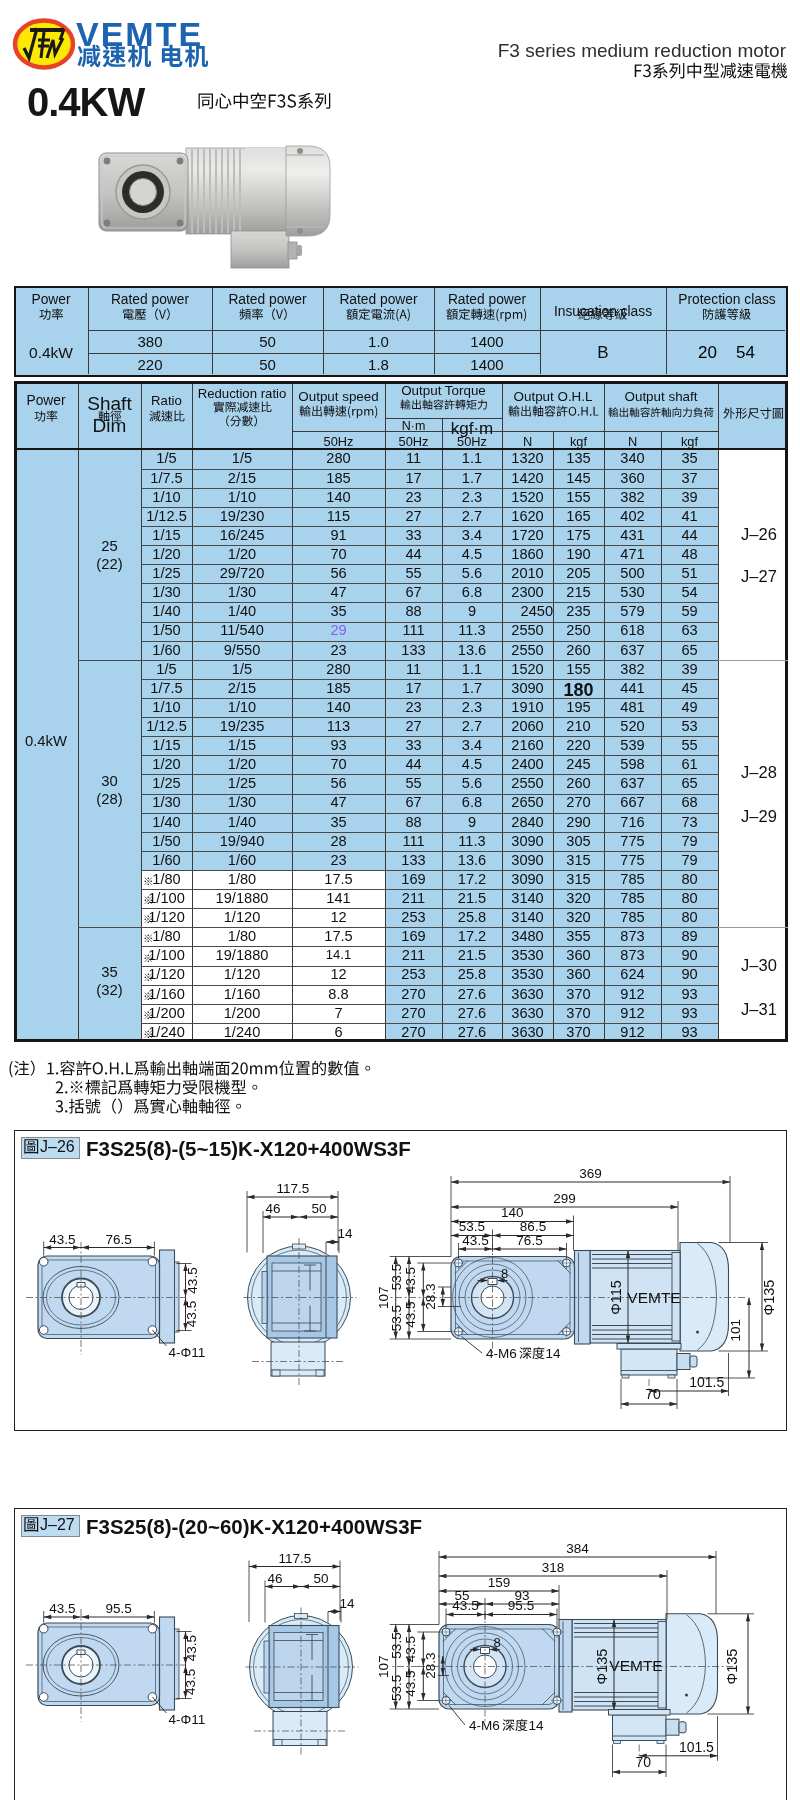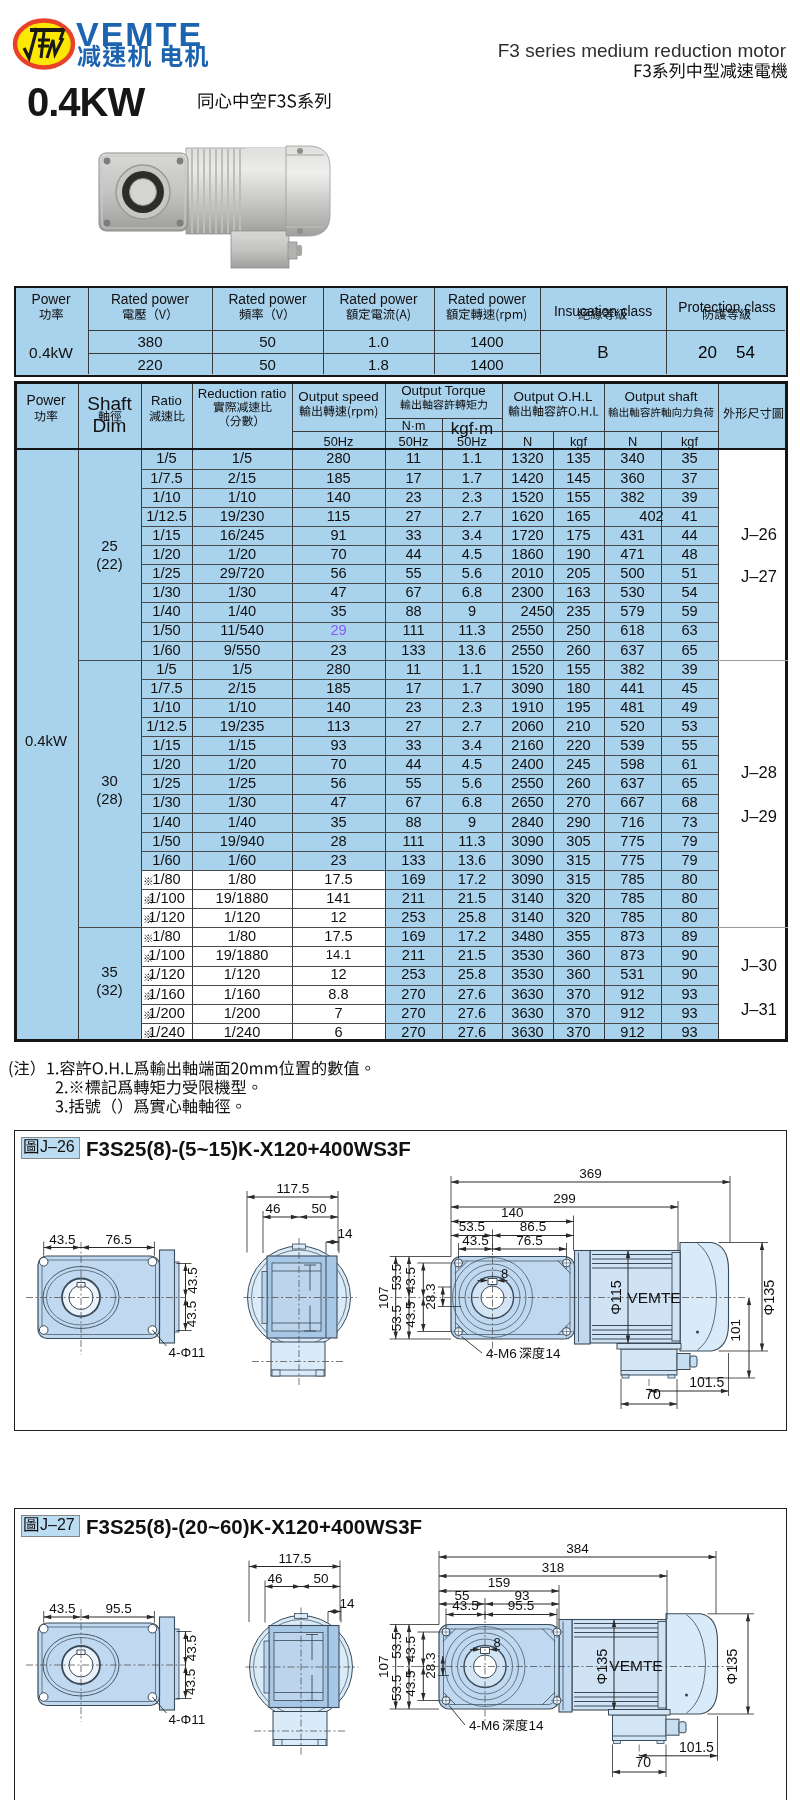--- a/index.html
+++ b/index.html
@@ -188,21 +188,21 @@
     </svg></div>
 <div class="ct" style="left:540px;top:291.5px;width:126px;font-size:13.8px;margin-top:12px;">Insucation class</div>
 <div class="abs" style="left:578.4px;top:308px"><svg width="49" height="14" viewBox="0 0 49 14" style="">
       <g fill="#111" transform="translate(0,10.8)">
         <path transform="translate(0.0,0) scale(0.01230,-0.01230)" d="M187 187C199 120 210 31 212 -27L265 -16C262 42 250 129 238 197ZM94 197C82 115 65 26 38 -35C53 -39 79 -48 91 -54C113 8 135 101 148 186ZM287 204C310 142 335 61 345 8L395 25C385 77 359 157 336 219ZM63 238C81 249 111 257 324 298L337 242L390 260C379 309 352 390 326 453L277 440C288 413 299 381 308 351L150 324C229 418 305 535 369 652L311 683C290 640 266 595 241 554L130 544C181 620 231 717 269 811L205 838C170 730 106 614 86 585C67 554 51 534 35 530C43 512 53 480 57 466C71 472 92 477 202 492C164 432 129 386 114 367C84 330 62 304 42 300C50 283 60 252 63 238ZM657 292H526V449H657ZM721 292V449H857V292ZM418 787V722H594C562 635 488 561 382 523C395 510 415 485 423 470L457 484V42C457 -53 490 -75 597 -75C622 -75 804 -75 830 -75C928 -75 950 -37 961 96C941 100 913 112 896 124C890 12 881 -10 827 -10C788 -10 631 -10 602 -10C538 -10 526 0 526 42V225H857V187H927V515H511C588 566 642 639 670 722H841C833 645 825 612 814 600C806 594 798 593 785 593C771 593 736 593 699 597C709 579 716 553 717 533C756 531 795 531 815 533C839 534 855 540 871 555C892 577 903 631 915 758C916 768 918 787 918 787Z"></path>
         <path transform="translate(12.3,0) scale(0.01230,-0.01230)" d="M186 189C197 121 208 33 210 -26L267 -12C263 46 252 133 240 201ZM80 197C70 116 56 26 32 -35C47 -40 75 -50 88 -57C109 6 127 100 139 186ZM295 210C317 148 342 67 352 14L405 33C394 85 369 164 345 226ZM531 843C514 761 488 651 466 583H765L752 522H400V461H615C556 411 476 367 400 338C412 325 433 299 441 286C486 307 534 333 579 363C595 349 609 333 621 317C568 269 479 220 409 196C423 182 440 159 449 143C514 173 595 223 651 271C662 251 670 230 677 210C610 134 486 56 382 21C398 7 415 -15 424 -31C515 6 620 74 692 144C700 77 688 20 665 -1C651 -17 635 -19 614 -19C595 -19 573 -18 546 -14C558 -35 563 -62 563 -79C586 -80 609 -81 627 -80C664 -80 687 -74 712 -51C763 -9 782 124 732 249L786 275C810 151 854 37 923 -23C934 -6 955 19 970 31C904 82 861 189 840 303C878 324 914 346 945 367L896 412C848 377 772 332 706 300C686 335 660 368 627 398C653 418 677 439 698 461H966V522H820C837 603 856 697 868 772L818 780L807 776H586L600 835ZM791 721 776 638H551L573 721ZM62 239C80 248 111 256 339 292L349 251L404 273C394 322 365 403 335 465L283 447C297 416 311 380 322 346L146 321C226 417 304 537 369 656L310 692C288 644 261 595 234 551L129 542C184 618 238 716 281 812L218 839C178 730 110 615 88 586C68 555 51 535 34 531C42 513 53 480 56 466V465C70 472 91 477 196 489C160 434 129 391 114 373C84 336 62 310 41 305C48 289 58 260 62 245Z"></path>
         <path transform="translate(24.6,0) scale(0.01230,-0.01230)" d="M223 120C282 74 357 7 394 -34L449 11C411 52 335 116 277 160ZM685 668C719 635 760 589 780 559L832 603C812 631 772 672 738 702H960V768H660C668 789 676 810 682 831L612 847C587 762 544 680 488 625L517 604H460V541H95V476H460V386H145V325H848V386H537V476H905V541H537V587L545 580C575 613 604 655 629 702H729ZM665 303V233H57V169H665V0C665 -14 660 -18 642 -19C625 -20 564 -21 497 -18C506 -38 515 -61 518 -81C605 -81 662 -81 696 -71C731 -62 741 -44 741 -2V169H942V233H741V303ZM248 674C285 642 330 597 353 568L402 612C381 636 341 672 307 702H494V768H234C245 788 255 808 263 828L196 848C162 766 105 686 42 633C58 621 84 595 95 582C129 614 164 656 195 702H283Z"></path>
         <path transform="translate(36.9,0) scale(0.01230,-0.01230)" d="M208 189C218 125 228 42 231 -13L289 0C286 55 275 137 263 201ZM98 197C89 116 74 26 50 -35C66 -40 96 -50 109 -57C130 5 149 100 160 186ZM316 208C335 156 357 87 365 43L421 63C412 106 389 173 370 225ZM82 241C101 252 133 260 366 297C372 275 377 255 380 238L439 261C429 313 397 399 365 465L311 446C324 418 336 386 347 355L176 331C257 423 336 539 402 654L337 692C315 646 288 600 261 557L155 548C211 624 266 720 309 813L239 843C198 735 128 620 107 591C86 560 69 540 51 536C59 516 71 481 75 466C89 473 111 478 218 491C181 437 148 395 132 378C102 341 79 316 58 311C66 291 78 256 82 241ZM767 721C757 657 744 573 731 506H592C596 573 599 645 600 721ZM428 792V721H528C524 395 503 137 372 -27C389 -37 425 -62 437 -74C528 53 568 215 586 418C613 311 650 213 700 131C646 64 584 11 518 -23C534 -37 555 -63 565 -81C630 -44 690 6 743 68C790 8 847 -41 914 -75C926 -55 948 -26 965 -12C896 18 837 67 789 128C855 224 905 345 932 492L885 509L871 506H801C819 596 837 706 848 788L797 796L784 792ZM846 438C824 346 788 264 744 193C700 265 668 348 645 438Z"></path>
       </g>
     </svg></div>
-<div class="ct" style="left:666px;top:300px;width:122px;font-size:13.8px;">Protection class</div>
+<div class="ct" style="left:666px;top:292px;width:122px;font-size:13.8px;">Protection class</div>
 <div class="abs" style="left:702.4px;top:308px"><svg width="49" height="14" viewBox="0 0 49 14" style="">
       <g fill="#111" transform="translate(0,10.8)">
         <path transform="translate(0.0,0) scale(0.01230,-0.01230)" d="M600 822C618 774 638 710 647 672L718 693C709 730 688 792 669 838ZM372 672V601H531C524 333 504 98 282 -22C300 -35 322 -60 332 -77C507 20 568 184 591 380H816C807 123 795 27 774 4C765 -6 755 -9 737 -8C717 -8 665 -8 610 -3C623 -24 632 -55 633 -77C686 -79 741 -81 770 -77C801 -74 821 -67 839 -44C870 -8 881 104 892 414C892 425 892 449 892 449H598C601 498 604 549 605 601H952V672ZM82 797V-80H153V729H300C277 658 246 564 215 489C291 408 310 339 310 283C310 252 304 224 289 213C279 207 268 203 255 203C237 203 216 203 192 204C204 185 210 156 211 136C235 135 262 135 284 137C304 140 323 146 338 157C367 177 379 220 379 275C379 339 362 412 284 498C320 580 360 685 391 770L340 801L328 797Z"></path>
         <path transform="translate(12.3,0) scale(0.01230,-0.01230)" d="M82 538V478H361V538ZM82 406V347H361V406ZM41 670V608H395V670ZM152 814C179 774 212 716 226 680L286 715C270 751 238 804 209 844ZM81 273V-67H146V-19H362V273ZM146 210H297V44H146ZM804 156C773 121 731 92 683 67C635 92 594 122 564 156ZM413 211V156H526L494 145C525 104 566 68 614 37C540 9 457 -10 375 -21C387 -36 402 -63 409 -81C503 -65 598 -40 681 -2C756 -38 841 -65 930 -80C939 -62 957 -35 973 -20C895 -9 819 10 752 36C818 76 873 127 908 191L864 214L852 211ZM647 662C655 642 663 618 670 596H538C549 618 558 641 567 664H631V840H563V779H400V719H563V666L505 683C478 601 429 524 373 472C386 458 408 429 416 416C434 434 451 455 468 478V233H532V253H954V303H735V356H905V400H735V450H905V495H735V546H932V596H744C736 621 724 653 713 679ZM671 450V400H532V450ZM671 495H532V546H671ZM671 356V303H532V356ZM733 840V664H801V719H954V778H801V840Z"></path>
         <path transform="translate(24.6,0) scale(0.01230,-0.01230)" d="M223 120C282 74 357 7 394 -34L449 11C411 52 335 116 277 160ZM685 668C719 635 760 589 780 559L832 603C812 631 772 672 738 702H960V768H660C668 789 676 810 682 831L612 847C587 762 544 680 488 625L517 604H460V541H95V476H460V386H145V325H848V386H537V476H905V541H537V587L545 580C575 613 604 655 629 702H729ZM665 303V233H57V169H665V0C665 -14 660 -18 642 -19C625 -20 564 -21 497 -18C506 -38 515 -61 518 -81C605 -81 662 -81 696 -71C731 -62 741 -44 741 -2V169H942V233H741V303ZM248 674C285 642 330 597 353 568L402 612C381 636 341 672 307 702H494V768H234C245 788 255 808 263 828L196 848C162 766 105 686 42 633C58 621 84 595 95 582C129 614 164 656 195 702H283Z"></path>
         <path transform="translate(36.9,0) scale(0.01230,-0.01230)" d="M208 189C218 125 228 42 231 -13L289 0C286 55 275 137 263 201ZM98 197C89 116 74 26 50 -35C66 -40 96 -50 109 -57C130 5 149 100 160 186ZM316 208C335 156 357 87 365 43L421 63C412 106 389 173 370 225ZM82 241C101 252 133 260 366 297C372 275 377 255 380 238L439 261C429 313 397 399 365 465L311 446C324 418 336 386 347 355L176 331C257 423 336 539 402 654L337 692C315 646 288 600 261 557L155 548C211 624 266 720 309 813L239 843C198 735 128 620 107 591C86 560 69 540 51 536C59 516 71 481 75 466C89 473 111 478 218 491C181 437 148 395 132 378C102 341 79 316 58 311C66 291 78 256 82 241ZM767 721C757 657 744 573 731 506H592C596 573 599 645 600 721ZM428 792V721H528C524 395 503 137 372 -27C389 -37 425 -62 437 -74C528 53 568 215 586 418C613 311 650 213 700 131C646 64 584 11 518 -23C534 -37 555 -63 565 -81C630 -44 690 6 743 68C790 8 847 -41 914 -75C926 -55 948 -26 965 -12C896 18 837 67 789 128C855 224 905 345 932 492L885 509L871 506H801C819 596 837 706 848 788L797 796L784 792ZM846 438C824 346 788 264 744 193C700 265 668 348 645 438Z"></path>
       </g>
     </svg></div>
 <div class="ct" style="left:14px;top:344.0px;width:74px;font-size:15.5px;">0.4kW</div>
 <div class="ct" style="left:88px;top:332.5px;width:124px;font-size:15.0px;">380</div>
@@ -410,21 +410,21 @@
 <div class="ct" style="left:553.0px;top:488.6px;width:51.0px;font-size:14.6px;color:#101010;">155</div>
 <div class="ct" style="left:604.0px;top:488.6px;width:57.0px;font-size:14.6px;color:#101010;">382</div>
 <div class="ct" style="left:661.0px;top:488.6px;width:57.0px;font-size:14.6px;color:#101010;">39</div>
 <div class="ct" style="left:141.0px;top:507.7px;width:51.0px;font-size:14.6px;color:#101010;">1/12.5</div>
 <div class="ct" style="left:192.0px;top:507.7px;width:100.0px;font-size:14.6px;color:#101010;">19/230</div>
 <div class="ct" style="left:292.0px;top:507.7px;width:93.0px;font-size:14.6px;color:#101010;">115</div>
 <div class="ct" style="left:385.0px;top:507.7px;width:57.0px;font-size:14.6px;color:#101010;">27</div>
 <div class="ct" style="left:442.0px;top:507.7px;width:60.0px;font-size:14.6px;color:#101010;">2.7</div>
 <div class="ct" style="left:502.0px;top:507.7px;width:51.0px;font-size:14.6px;color:#101010;">1620</div>
 <div class="ct" style="left:553.0px;top:507.7px;width:51.0px;font-size:14.6px;color:#101010;">165</div>
-<div class="ct" style="left:604.0px;top:507.7px;width:57.0px;font-size:14.6px;color:#101010;padding-left:19px;">402</div>
+<div class="ct" style="left:604.0px;top:507.7px;width:57.0px;font-size:14.6px;color:#101010;">402</div>
 <div class="ct" style="left:661.0px;top:507.7px;width:57.0px;font-size:14.6px;color:#101010;">41</div>
 <div class="ct" style="left:141.0px;top:526.8px;width:51.0px;font-size:14.6px;color:#101010;">1/15</div>
 <div class="ct" style="left:192.0px;top:526.8px;width:100.0px;font-size:14.6px;color:#101010;">16/245</div>
 <div class="ct" style="left:292.0px;top:526.8px;width:93.0px;font-size:14.6px;color:#101010;">91</div>
 <div class="ct" style="left:385.0px;top:526.8px;width:57.0px;font-size:14.6px;color:#101010;">33</div>
 <div class="ct" style="left:442.0px;top:526.8px;width:60.0px;font-size:14.6px;color:#101010;">3.4</div>
 <div class="ct" style="left:502.0px;top:526.8px;width:51.0px;font-size:14.6px;color:#101010;">1720</div>
 <div class="ct" style="left:553.0px;top:526.8px;width:51.0px;font-size:14.6px;color:#101010;">175</div>
 <div class="ct" style="left:604.0px;top:526.8px;width:57.0px;font-size:14.6px;color:#101010;">431</div>
 <div class="ct" style="left:661.0px;top:526.8px;width:57.0px;font-size:14.6px;color:#101010;">44</div>
@@ -445,21 +445,21 @@
 <div class="ct" style="left:502.0px;top:565.0px;width:51.0px;font-size:14.6px;color:#101010;">2010</div>
 <div class="ct" style="left:553.0px;top:565.0px;width:51.0px;font-size:14.6px;color:#101010;">205</div>
 <div class="ct" style="left:604.0px;top:565.0px;width:57.0px;font-size:14.6px;color:#101010;">500</div>
 <div class="ct" style="left:661.0px;top:565.0px;width:57.0px;font-size:14.6px;color:#101010;">51</div>
 <div class="ct" style="left:141.0px;top:584.1px;width:51.0px;font-size:14.6px;color:#101010;">1/30</div>
 <div class="ct" style="left:192.0px;top:584.1px;width:100.0px;font-size:14.6px;color:#101010;">1/30</div>
 <div class="ct" style="left:292.0px;top:584.1px;width:93.0px;font-size:14.6px;color:#101010;">47</div>
 <div class="ct" style="left:385.0px;top:584.1px;width:57.0px;font-size:14.6px;color:#101010;">67</div>
 <div class="ct" style="left:442.0px;top:584.1px;width:60.0px;font-size:14.6px;color:#101010;">6.8</div>
 <div class="ct" style="left:502.0px;top:584.1px;width:51.0px;font-size:14.6px;color:#101010;">2300</div>
-<div class="ct" style="left:553.0px;top:584.1px;width:51.0px;font-size:14.6px;color:#101010;">163</div>
+<div class="ct" style="left:553.0px;top:584.1px;width:51.0px;font-size:14.6px;color:#101010;">215</div>
 <div class="ct" style="left:604.0px;top:584.1px;width:57.0px;font-size:14.6px;color:#101010;">530</div>
 <div class="ct" style="left:661.0px;top:584.1px;width:57.0px;font-size:14.6px;color:#101010;">54</div>
 <div class="ct" style="left:141.0px;top:603.3px;width:51.0px;font-size:14.6px;color:#101010;">1/40</div>
 <div class="ct" style="left:192.0px;top:603.3px;width:100.0px;font-size:14.6px;color:#101010;">1/40</div>
 <div class="ct" style="left:292.0px;top:603.3px;width:93.0px;font-size:14.6px;color:#101010;">35</div>
 <div class="ct" style="left:385.0px;top:603.3px;width:57.0px;font-size:14.6px;color:#101010;">88</div>
 <div class="ct" style="left:442.0px;top:603.3px;width:60.0px;font-size:14.6px;color:#101010;">9</div>
 <div class="ct" style="left:502.0px;top:603.3px;width:51.0px;font-size:14.6px;color:#101010;text-align:right;">2450</div>
 <div class="ct" style="left:553.0px;top:603.3px;width:51.0px;font-size:14.6px;color:#101010;">235</div>
 <div class="ct" style="left:604.0px;top:603.3px;width:57.0px;font-size:14.6px;color:#101010;">579</div>
@@ -490,21 +490,21 @@
 <div class="ct" style="left:502.0px;top:660.6px;width:51.0px;font-size:14.6px;color:#101010;">1520</div>
 <div class="ct" style="left:553.0px;top:660.6px;width:51.0px;font-size:14.6px;color:#101010;">155</div>
 <div class="ct" style="left:604.0px;top:660.6px;width:57.0px;font-size:14.6px;color:#101010;">382</div>
 <div class="ct" style="left:661.0px;top:660.6px;width:57.0px;font-size:14.6px;color:#101010;">39</div>
 <div class="ct" style="left:141.0px;top:679.7px;width:51.0px;font-size:14.6px;color:#101010;">1/7.5</div>
 <div class="ct" style="left:192.0px;top:679.7px;width:100.0px;font-size:14.6px;color:#101010;">2/15</div>
 <div class="ct" style="left:292.0px;top:679.7px;width:93.0px;font-size:14.6px;color:#101010;">185</div>
 <div class="ct" style="left:385.0px;top:679.7px;width:57.0px;font-size:14.6px;color:#101010;">17</div>
 <div class="ct" style="left:442.0px;top:679.7px;width:60.0px;font-size:14.6px;color:#101010;">1.7</div>
 <div class="ct" style="left:502.0px;top:679.7px;width:51.0px;font-size:14.6px;color:#101010;">3090</div>
-<div class="ct" style="left:553.0px;top:679.7px;width:51.0px;font-size:14px;color:#101010;">180</div>
+<div class="ct" style="left:553.0px;top:679.7px;width:51.0px;font-size:18px;color:#101010;font-weight:bold;">180</div>
 <div class="ct" style="left:604.0px;top:679.7px;width:57.0px;font-size:14.6px;color:#101010;">441</div>
 <div class="ct" style="left:661.0px;top:679.7px;width:57.0px;font-size:14.6px;color:#101010;">45</div>
 <div class="ct" style="left:141.0px;top:698.8px;width:51.0px;font-size:14.6px;color:#101010;">1/10</div>
 <div class="ct" style="left:192.0px;top:698.8px;width:100.0px;font-size:14.6px;color:#101010;">1/10</div>
 <div class="ct" style="left:292.0px;top:698.8px;width:93.0px;font-size:14.6px;color:#101010;">140</div>
 <div class="ct" style="left:385.0px;top:698.8px;width:57.0px;font-size:14.6px;color:#101010;">23</div>
 <div class="ct" style="left:442.0px;top:698.8px;width:60.0px;font-size:14.6px;color:#101010;">2.3</div>
 <div class="ct" style="left:502.0px;top:698.8px;width:51.0px;font-size:14.6px;color:#101010;">1910</div>
 <div class="ct" style="left:553.0px;top:698.8px;width:51.0px;font-size:14.6px;color:#101010;">195</div>
 <div class="ct" style="left:604.0px;top:698.8px;width:57.0px;font-size:14.6px;color:#101010;">481</div>
@@ -651,21 +651,21 @@
         <path transform="translate(0.0,0) scale(0.01050,-0.01050)" d="M500 590C541 590 575 624 575 665C575 706 541 740 500 740C459 740 425 706 425 665C425 624 459 590 500 590ZM500 409 170 739 141 710 471 380 140 49 169 20 500 351 830 21 859 50 529 380 859 710 830 739ZM290 380C290 421 256 455 215 455C174 455 140 421 140 380C140 339 174 305 215 305C256 305 290 339 290 380ZM710 380C710 339 744 305 785 305C826 305 860 339 860 380C860 421 826 455 785 455C744 455 710 421 710 380ZM500 170C459 170 425 136 425 95C425 54 459 20 500 20C541 20 575 54 575 95C575 136 541 170 500 170Z"></path>
       </g>
     </svg></div>
 <div class="ct" style="left:141.0px;top:966.4px;width:51.0px;font-size:14.6px;color:#101010;">1/120</div>
 <div class="ct" style="left:192.0px;top:966.4px;width:100.0px;font-size:14.6px;color:#101010;">1/120</div>
 <div class="ct" style="left:292.0px;top:966.4px;width:93.0px;font-size:14.6px;color:#101010;">12</div>
 <div class="ct" style="left:385.0px;top:966.4px;width:57.0px;font-size:14.6px;color:#101010;">253</div>
 <div class="ct" style="left:442.0px;top:966.4px;width:60.0px;font-size:14.6px;color:#101010;">25.8</div>
 <div class="ct" style="left:502.0px;top:966.4px;width:51.0px;font-size:14.6px;color:#101010;">3530</div>
 <div class="ct" style="left:553.0px;top:966.4px;width:51.0px;font-size:14.6px;color:#101010;">360</div>
-<div class="ct" style="left:604.0px;top:966.4px;width:57.0px;font-size:14.6px;color:#101010;">531</div>
+<div class="ct" style="left:604.0px;top:966.4px;width:57.0px;font-size:14.6px;color:#101010;">624</div>
 <div class="ct" style="left:661.0px;top:966.4px;width:57.0px;font-size:14.6px;color:#101010;">90</div>
 <div class="abs" style="left:142.5px;top:969.6px"><svg width="10" height="12" viewBox="0 0 10 12" style="">
       <g fill="#111" transform="translate(0,9.2)">
         <path transform="translate(0.0,0) scale(0.01050,-0.01050)" d="M500 590C541 590 575 624 575 665C575 706 541 740 500 740C459 740 425 706 425 665C425 624 459 590 500 590ZM500 409 170 739 141 710 471 380 140 49 169 20 500 351 830 21 859 50 529 380 859 710 830 739ZM290 380C290 421 256 455 215 455C174 455 140 421 140 380C140 339 174 305 215 305C256 305 290 339 290 380ZM710 380C710 339 744 305 785 305C826 305 860 339 860 380C860 421 826 455 785 455C744 455 710 421 710 380ZM500 170C459 170 425 136 425 95C425 54 459 20 500 20C541 20 575 54 575 95C575 136 541 170 500 170Z"></path>
       </g>
     </svg></div>
 <div class="ct" style="left:141.0px;top:985.5px;width:51.0px;font-size:14.6px;color:#101010;">1/160</div>
 <div class="ct" style="left:192.0px;top:985.5px;width:100.0px;font-size:14.6px;color:#101010;">1/160</div>
 <div class="ct" style="left:292.0px;top:985.5px;width:93.0px;font-size:14.6px;color:#101010;">8.8</div>
 <div class="ct" style="left:385.0px;top:985.5px;width:57.0px;font-size:14.6px;color:#101010;">270</div>

